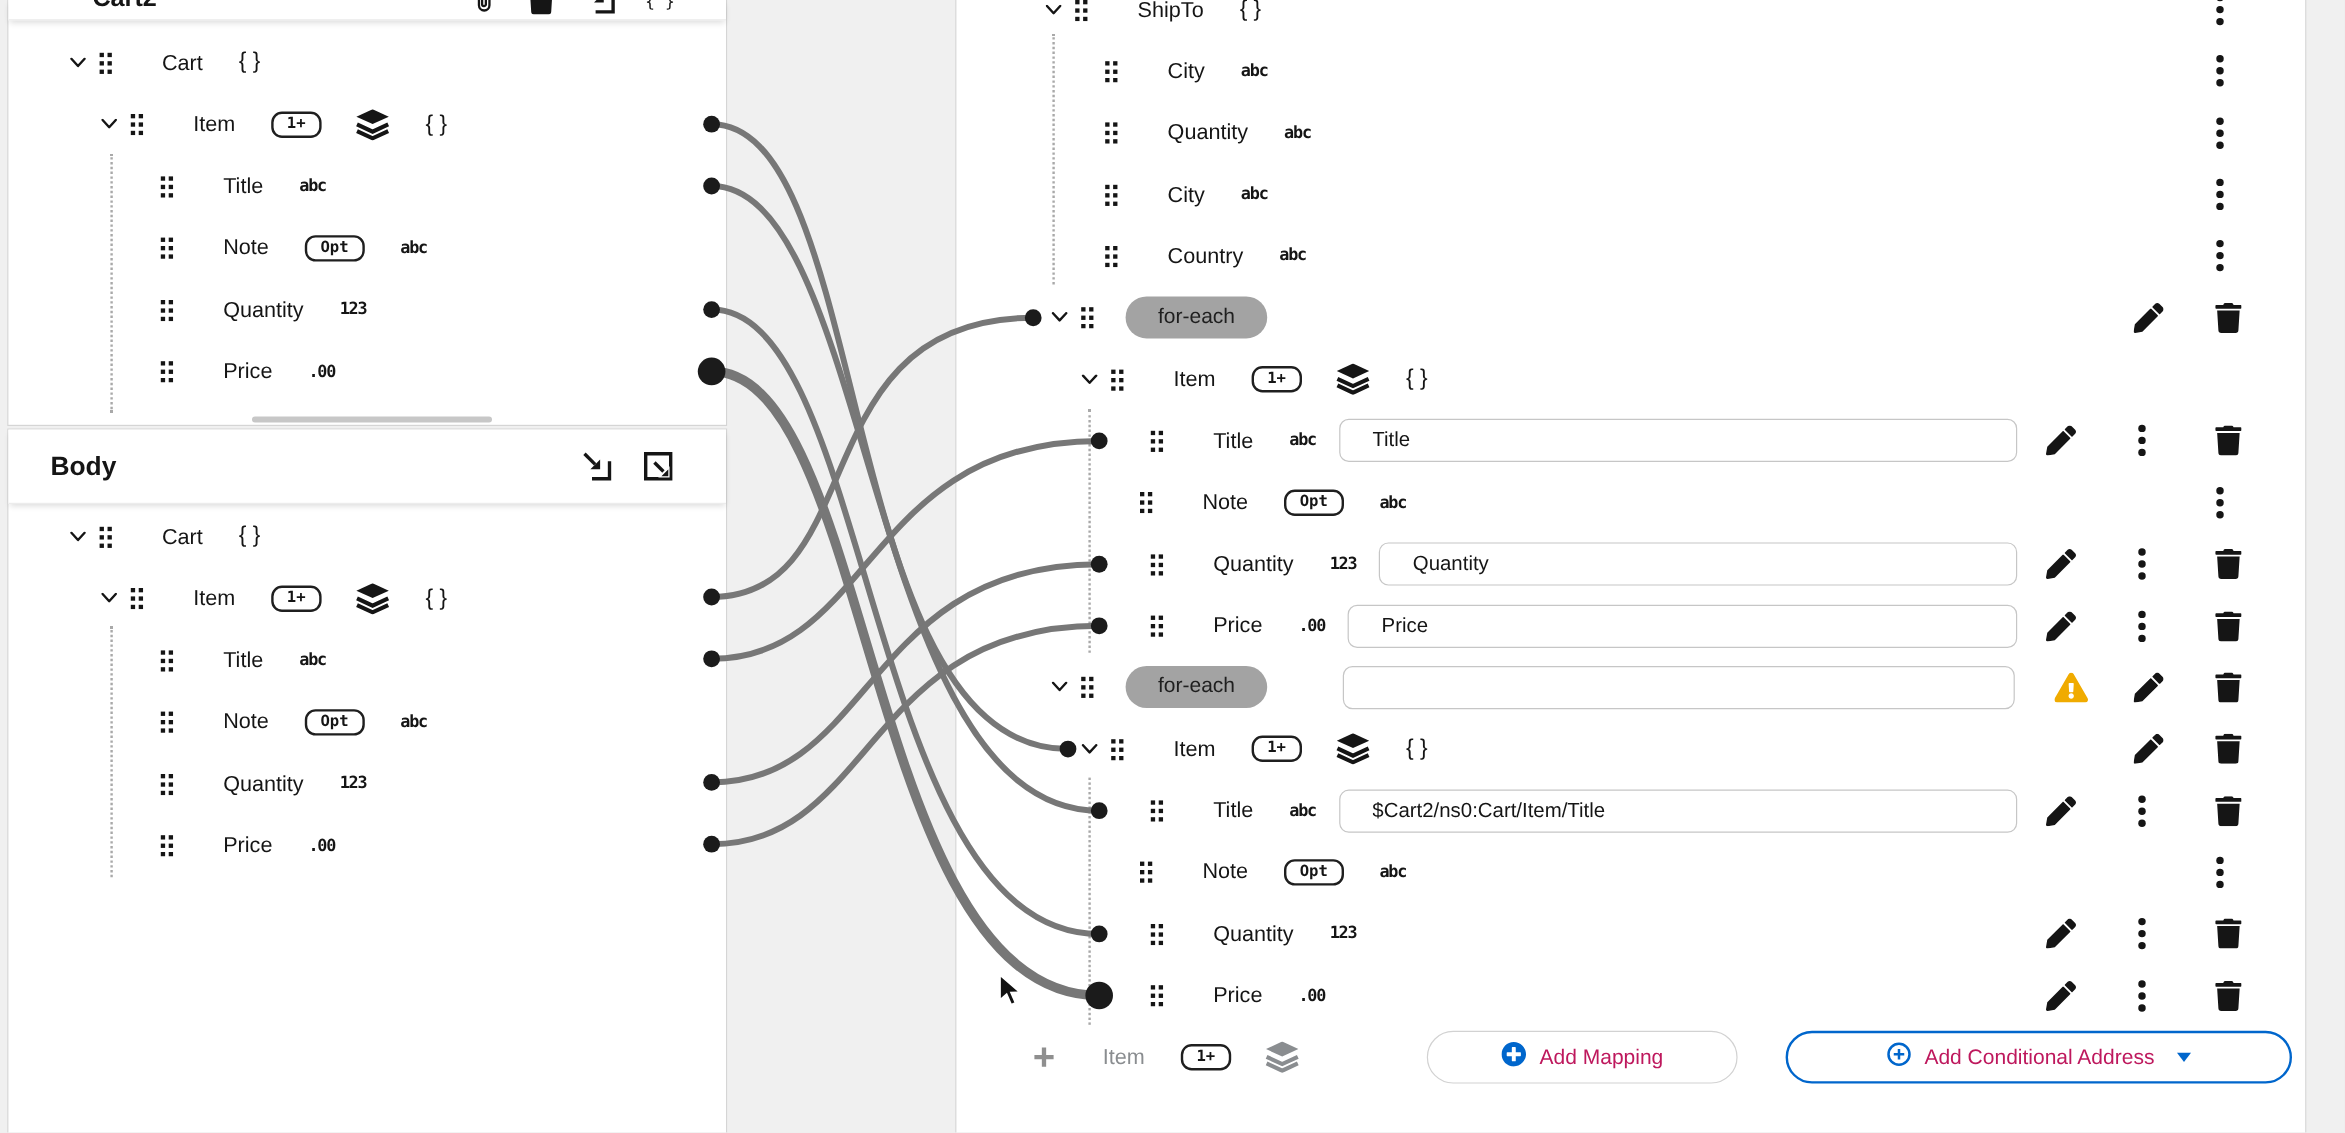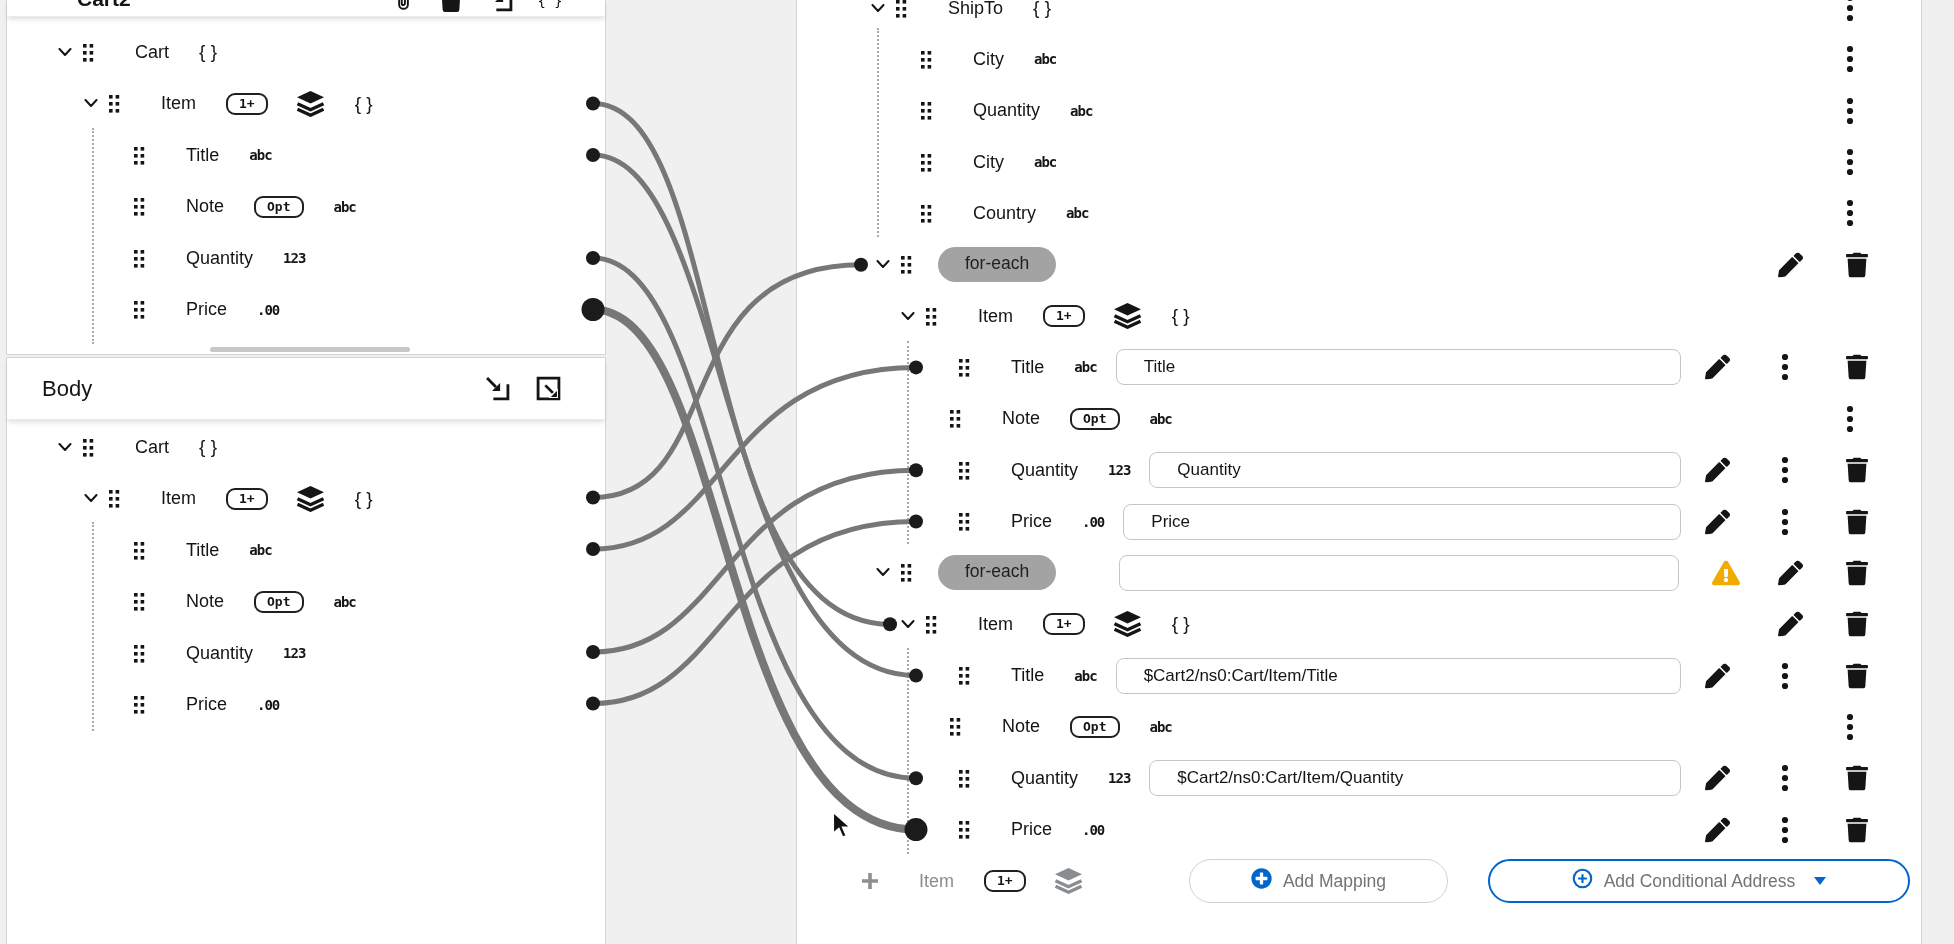--- a/index.html
+++ b/index.html
@@ -8,21 +8,21 @@
     position: relative; width: 1954px; height: 944px; overflow: hidden;
     background: #f0f0f0; font-family: "Liberation Sans", sans-serif; color: #151515;
   }
   .card { position: absolute; background: #fff; border: 1px solid #d5d5d5; }
   .card-header { position: relative; background: #fff; border-bottom: 1px solid #ececec;
     box-shadow: 0 3px 5px -1px rgba(0,0,0,.14); z-index: 2; }
   .clip { overflow: hidden; }
   .card-title { font-weight: bold; font-size: 21px; color: #151515; }
   .hicons { position: absolute; display: flex; gap: 26px; align-items: flex-end; }
   .hicon { background: none; border: 0; padding: 0; cursor: pointer; line-height: 0; }
-  .panel-title { font-weight: 400; font-size: 22px; }
+  .panel-title { font-weight: 700; font-size: 22px; }
   .trow { position: absolute; left: 0; right: 0; height: 40px; display: flex; align-items: center; }
   .chev { background:none; border:0; padding:0; cursor:pointer; line-height:0; flex:none; }
   .grip { background:none; border:0; padding:0; cursor:grab; line-height:0; flex:none; margin-left:9px; }
   .lbl { font-size: 18px; margin-left: 40px; white-space: nowrap; }
   .lbl.gray { color: #8a8d90; }
   .braces { font-size: 19px; margin-left: 30px; font-weight: 500; white-space: pre; }
   .tag { margin-left: 30px; border: 2px solid #1f1f1f; border-radius: 9px; padding: 1px 11px 2px;
     font-family: "DejaVu Sans Mono", monospace; font-weight: bold; font-size: 13px; background:#fff; white-space:nowrap; }
   .typ { margin-left: 30px; font-family: "DejaVu Sans Mono", monospace; font-weight: bold;
     font-size: 14px; letter-spacing: -1px; white-space: nowrap; }
@@ -40,21 +40,21 @@
     padding: 2px; cursor: pointer; line-height: 0; }
   .warn { cursor: default; }
   .guide { position: absolute; width: 0; border-left: 2px dotted #a9a9a9; z-index: 2; }
   .thumb { position: absolute; left: 210px; top: 347px; width: 200px; height: 5px;
     border-radius: 3px; background: #c7c7c7; z-index: 3; cursor: pointer; }
   .wires { position: absolute; left: 0; top: 0; z-index: 5; pointer-events: none; }
   .wires path, .wires circle { pointer-events: auto; }
   .cursor { position: absolute; left: 832px; top: 811px; z-index: 9; line-height: 0; }
   .addrow .btn { position: absolute; top: -2px; height: 44px; border-radius: 22px; background: #fff;
     display: flex; align-items: center; justify-content: center; gap: 11px; font-size: 17.5px;
-    color: #737373; cursor: pointer; font-family: "Liberation Sans", sans-serif; }
+    color: #be185d; cursor: pointer; font-family: "Liberation Sans", sans-serif; }
   .btn.neutral { left: 392px; width: 259px; border: 1px solid #d2d2d2; }
   .btn.primary-outline { left: 691px; width: 422px; border: 2px solid #0066cc; }
   .caret { margin-left: 8px; line-height: 0; }
 </style>
 </head>
 <body>
 
 <div class="stage">
 
   <section class="card" style="left:6px; top:-1px; width:600px; height:356px;">
@@ -600,21 +600,20 @@
           <span class="grip"><svg width="14" height="19" viewBox="0 0 14 19">
               <rect x="2" y="1" width="3.6" height="3.6" fill="#151515"></rect>
               <rect x="8.6" y="1" width="3.6" height="3.6" fill="#151515"></rect>
               <rect x="2" y="8" width="3.6" height="3.6" fill="#151515"></rect>
               <rect x="8.6" y="8" width="3.6" height="3.6" fill="#151515"></rect>
               <rect x="2" y="15" width="3.6" height="3.6" fill="#151515"></rect>
               <rect x="8.6" y="15" width="3.6" height="3.6" fill="#151515"></rect>
             </svg></span>
           <span class="lbl">Quantity</span>
           <span class="typ">123</span>
-          <input class="fld m-field" readonly="" value="$Cart2/ns0:Cart/Item/Quantity" style="">
           <span class="act" style="left: 906px;"><svg width="25" height="25" viewBox="0 0 512 512">
               <path fill="#151515" d="M497.9 142.1l-46.1 46.1c-4.7 4.7-12.3 4.7-17 0l-111-111c-4.7-4.7-4.7-12.3 0-17l46.1-46.1c18.7-18.7 49.1-18.7 67.9 0l60.1 60.1c18.8 18.7 18.8 49.1 0 67.9zM284.2 99.8L21.6 362.4.4 483.9c-2.9 16.4 11.4 30.6 27.8 27.8l121.5-21.3 262.6-262.6c4.7-4.7 4.7-12.3 0-17l-111-111c-4.8-4.7-12.4-4.7-17.1 0z"></path>
             </svg></span>
           <span class="act" style="left: 982px;"><svg width="8" height="28" viewBox="0 0 8 28">
               <circle cx="4" cy="4" r="3.1" fill="#151515"></circle>
               <circle cx="4" cy="14" r="3.1" fill="#151515"></circle>
               <circle cx="4" cy="24" r="3.1" fill="#151515"></circle>
             </svg></span>
           <span class="act" style="left: 1047px;"><svg width="22" height="25" viewBox="0 0 448 512">
               <path fill="#151515" d="M432 32H312l-9.4-18.7A24 24 0 0 0 281.1 0H166.8a23.7 23.7 0 0 0-21.4 13.3L136 32H16A16 16 0 0 0 0 48v32a16 16 0 0 0 16 16h416a16 16 0 0 0 16-16V48a16 16 0 0 0-16-16zM53.2 467a48 48 0 0 0 47.9 45h245.8a48 48 0 0 0 47.9-45L416 128H32z"></path>

